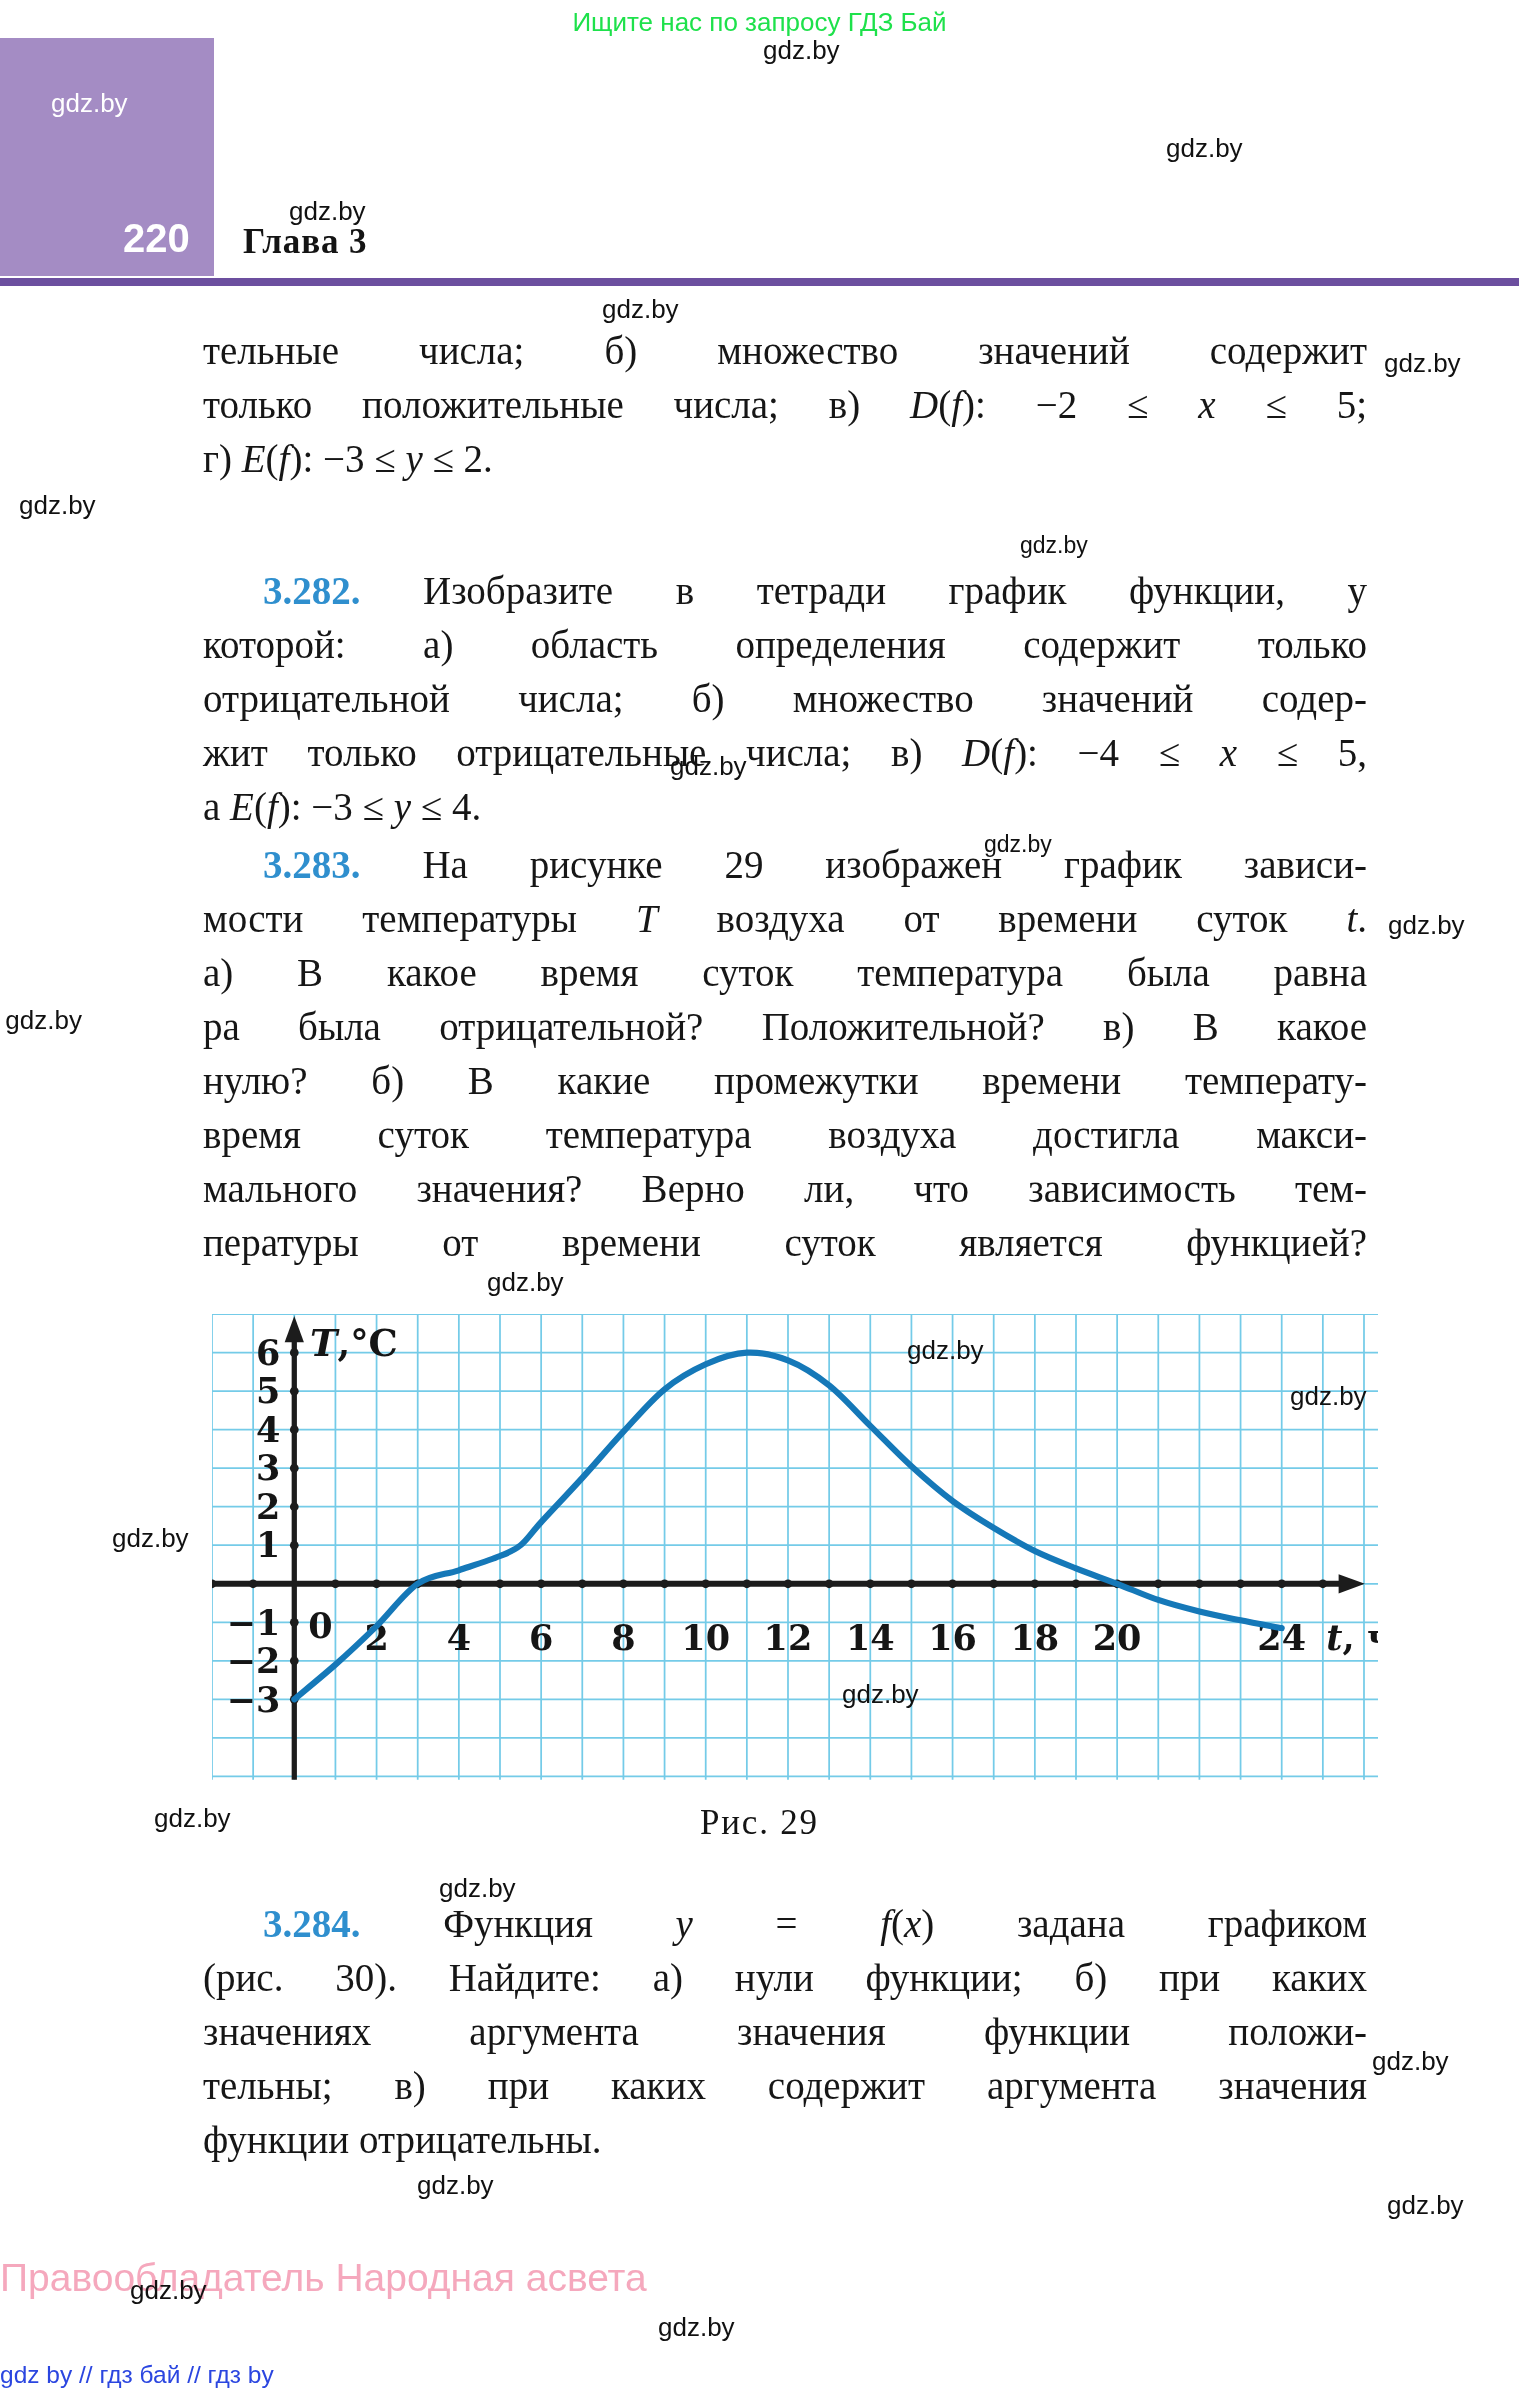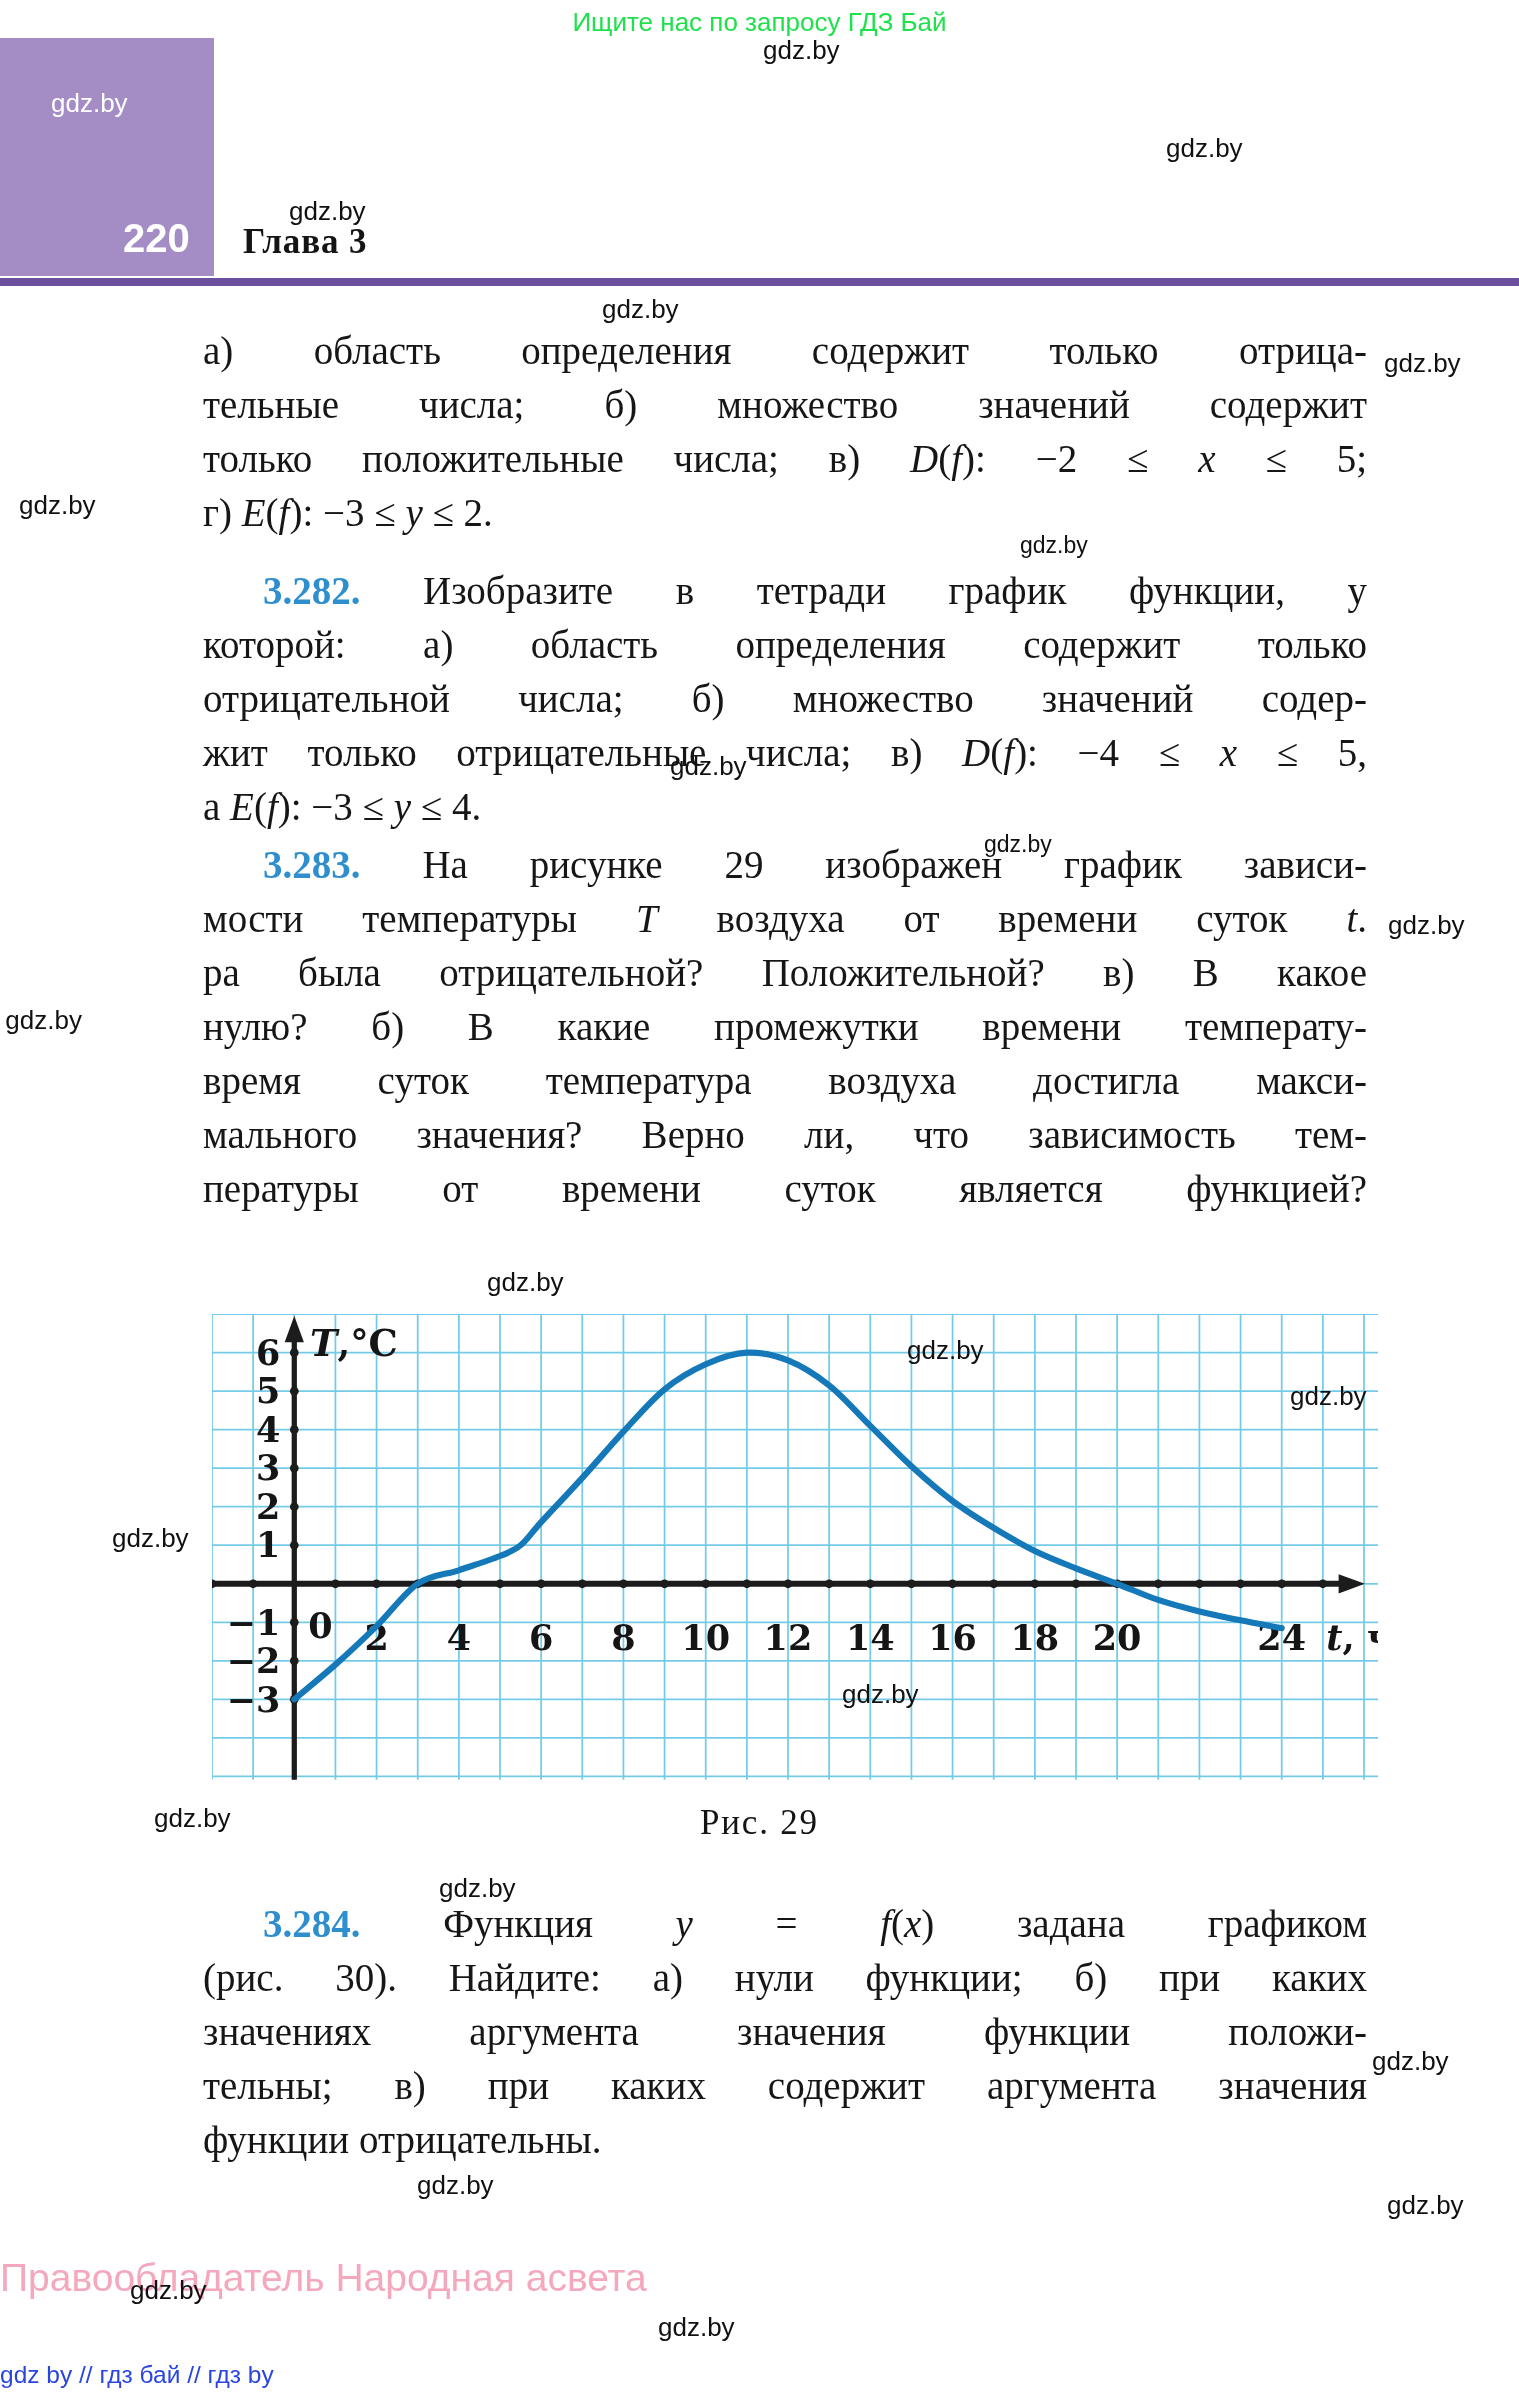--- a/index.html
+++ b/index.html
@@ -60,35 +60,35 @@
 <body style="--number-blue: #2f8fce; --banner-green: #1ee14b; --box-purple: #a48cc4; --rule-purple: #6c4f9f; --copyright-pink: #f5a8bd; --link-blue: #2b46e0;">
 
 <div class="banner">Ищите нас по запросу ГДЗ Бай</div>
 
 <div class="pagebox"></div>
 <div class="pagenum">220</div>
 <div class="chapter">Глава 3</div>
 <div class="rule"></div>
 
 <div class="para" style="top:324px">
-    <div class="line"><span>а) область определения содержит только отрица-</span></div>
     <div class="line"><span>тельные числа; б) множество значений содержит</span></div>
     <div class="line"><span>только положительные числа; в) </span><span class="mi">D</span><span>(</span><span class="mi">f</span><span>): −2 ≤ </span><span class="mi">x</span><span> ≤ 5;</span></div>
     <div class="line last"><span>г) </span><span class="mi">E</span><span>(</span><span class="mi">f</span><span>): −3 ≤ </span><span class="mi">y</span><span> ≤ 2.</span></div>
   </div>
 <div class="para" style="top:564px">
     <div class="line indent"><span class="num">3.282.</span><span> Изобразите в тетради график функции, у</span></div>
     <div class="line"><span>которой: а) область определения содержит только</span></div>
     <div class="line"><span>отрицательной числа; б) множество значений содер-</span></div>
     <div class="line"><span>жит только отрицательные числа; в) </span><span class="mi">D</span><span>(</span><span class="mi">f</span><span>): −4 ≤ </span><span class="mi">x</span><span> ≤ 5,</span></div>
     <div class="line last"><span>а </span><span class="mi">E</span><span>(</span><span class="mi">f</span><span>): −3 ≤ </span><span class="mi">y</span><span> ≤ 4.</span></div>
   </div>
 <div class="para" style="top:838px">
     <div class="line indent"><span class="num">3.283.</span><span> На рисунке 29 изображен график зависи-</span></div>
     <div class="line"><span>мости температуры </span><span class="mi">T</span><span> воздуха от времени суток </span><span class="mi">t</span><span>.</span></div>
+    <div class="line"><span>а) В какое время суток температура была равна</span></div>
     <div class="line"><span>ра была отрицательной? Положительной? в) В какое</span></div>
     <div class="line"><span>нулю? б) В какие промежутки времени температу-</span></div>
     <div class="line"><span>время суток температура воздуха достигла макси-</span></div>
     <div class="line"><span>мального значения? Верно ли, что зависимость тем-</span></div>
     <div class="line"><span>пературы от времени суток является функцией?</span></div>
   </div>
 <div class="para" style="top:1897px">
     <div class="line indent"><span class="num">3.284.</span><span> Функция </span><span class="mi">y</span><span> = </span><span class="mi">f</span><span>(</span><span class="mi">x</span><span>) задана графиком</span></div>
     <div class="line"><span>(рис. 30). Найдите: а) нули функции; б) при каких</span></div>
     <div class="line"><span>значениях аргумента значения функции положи-</span></div>

